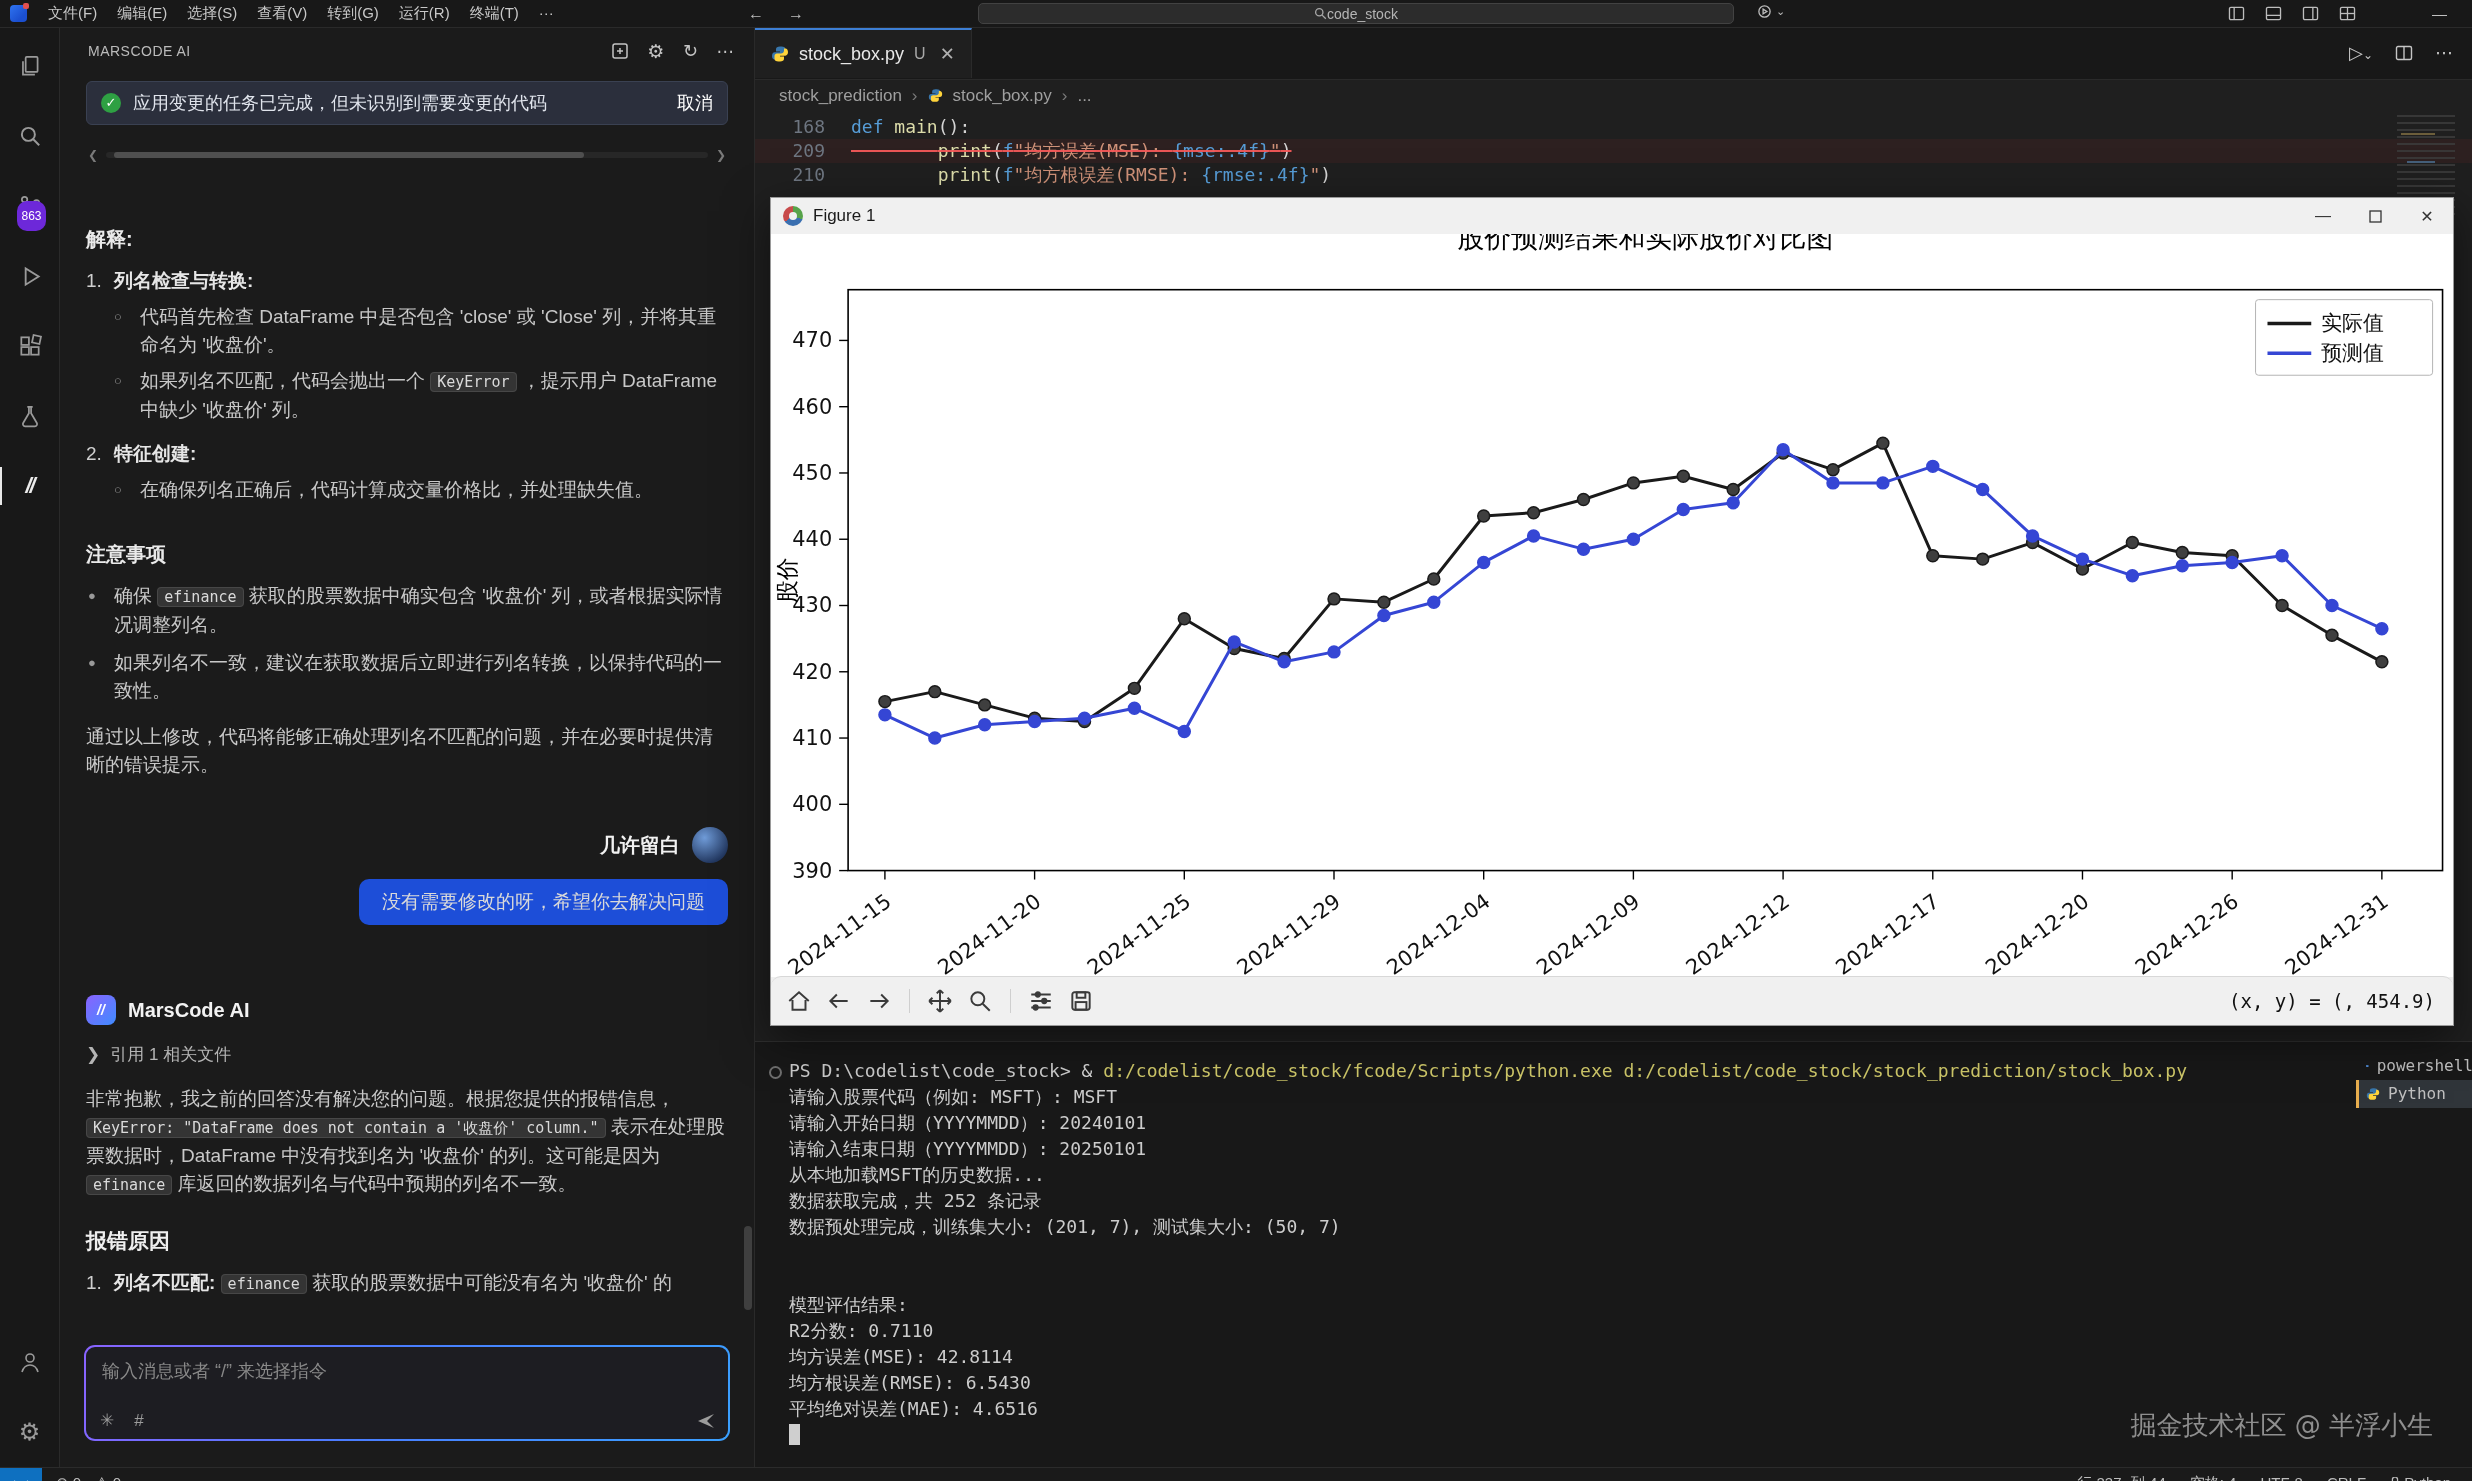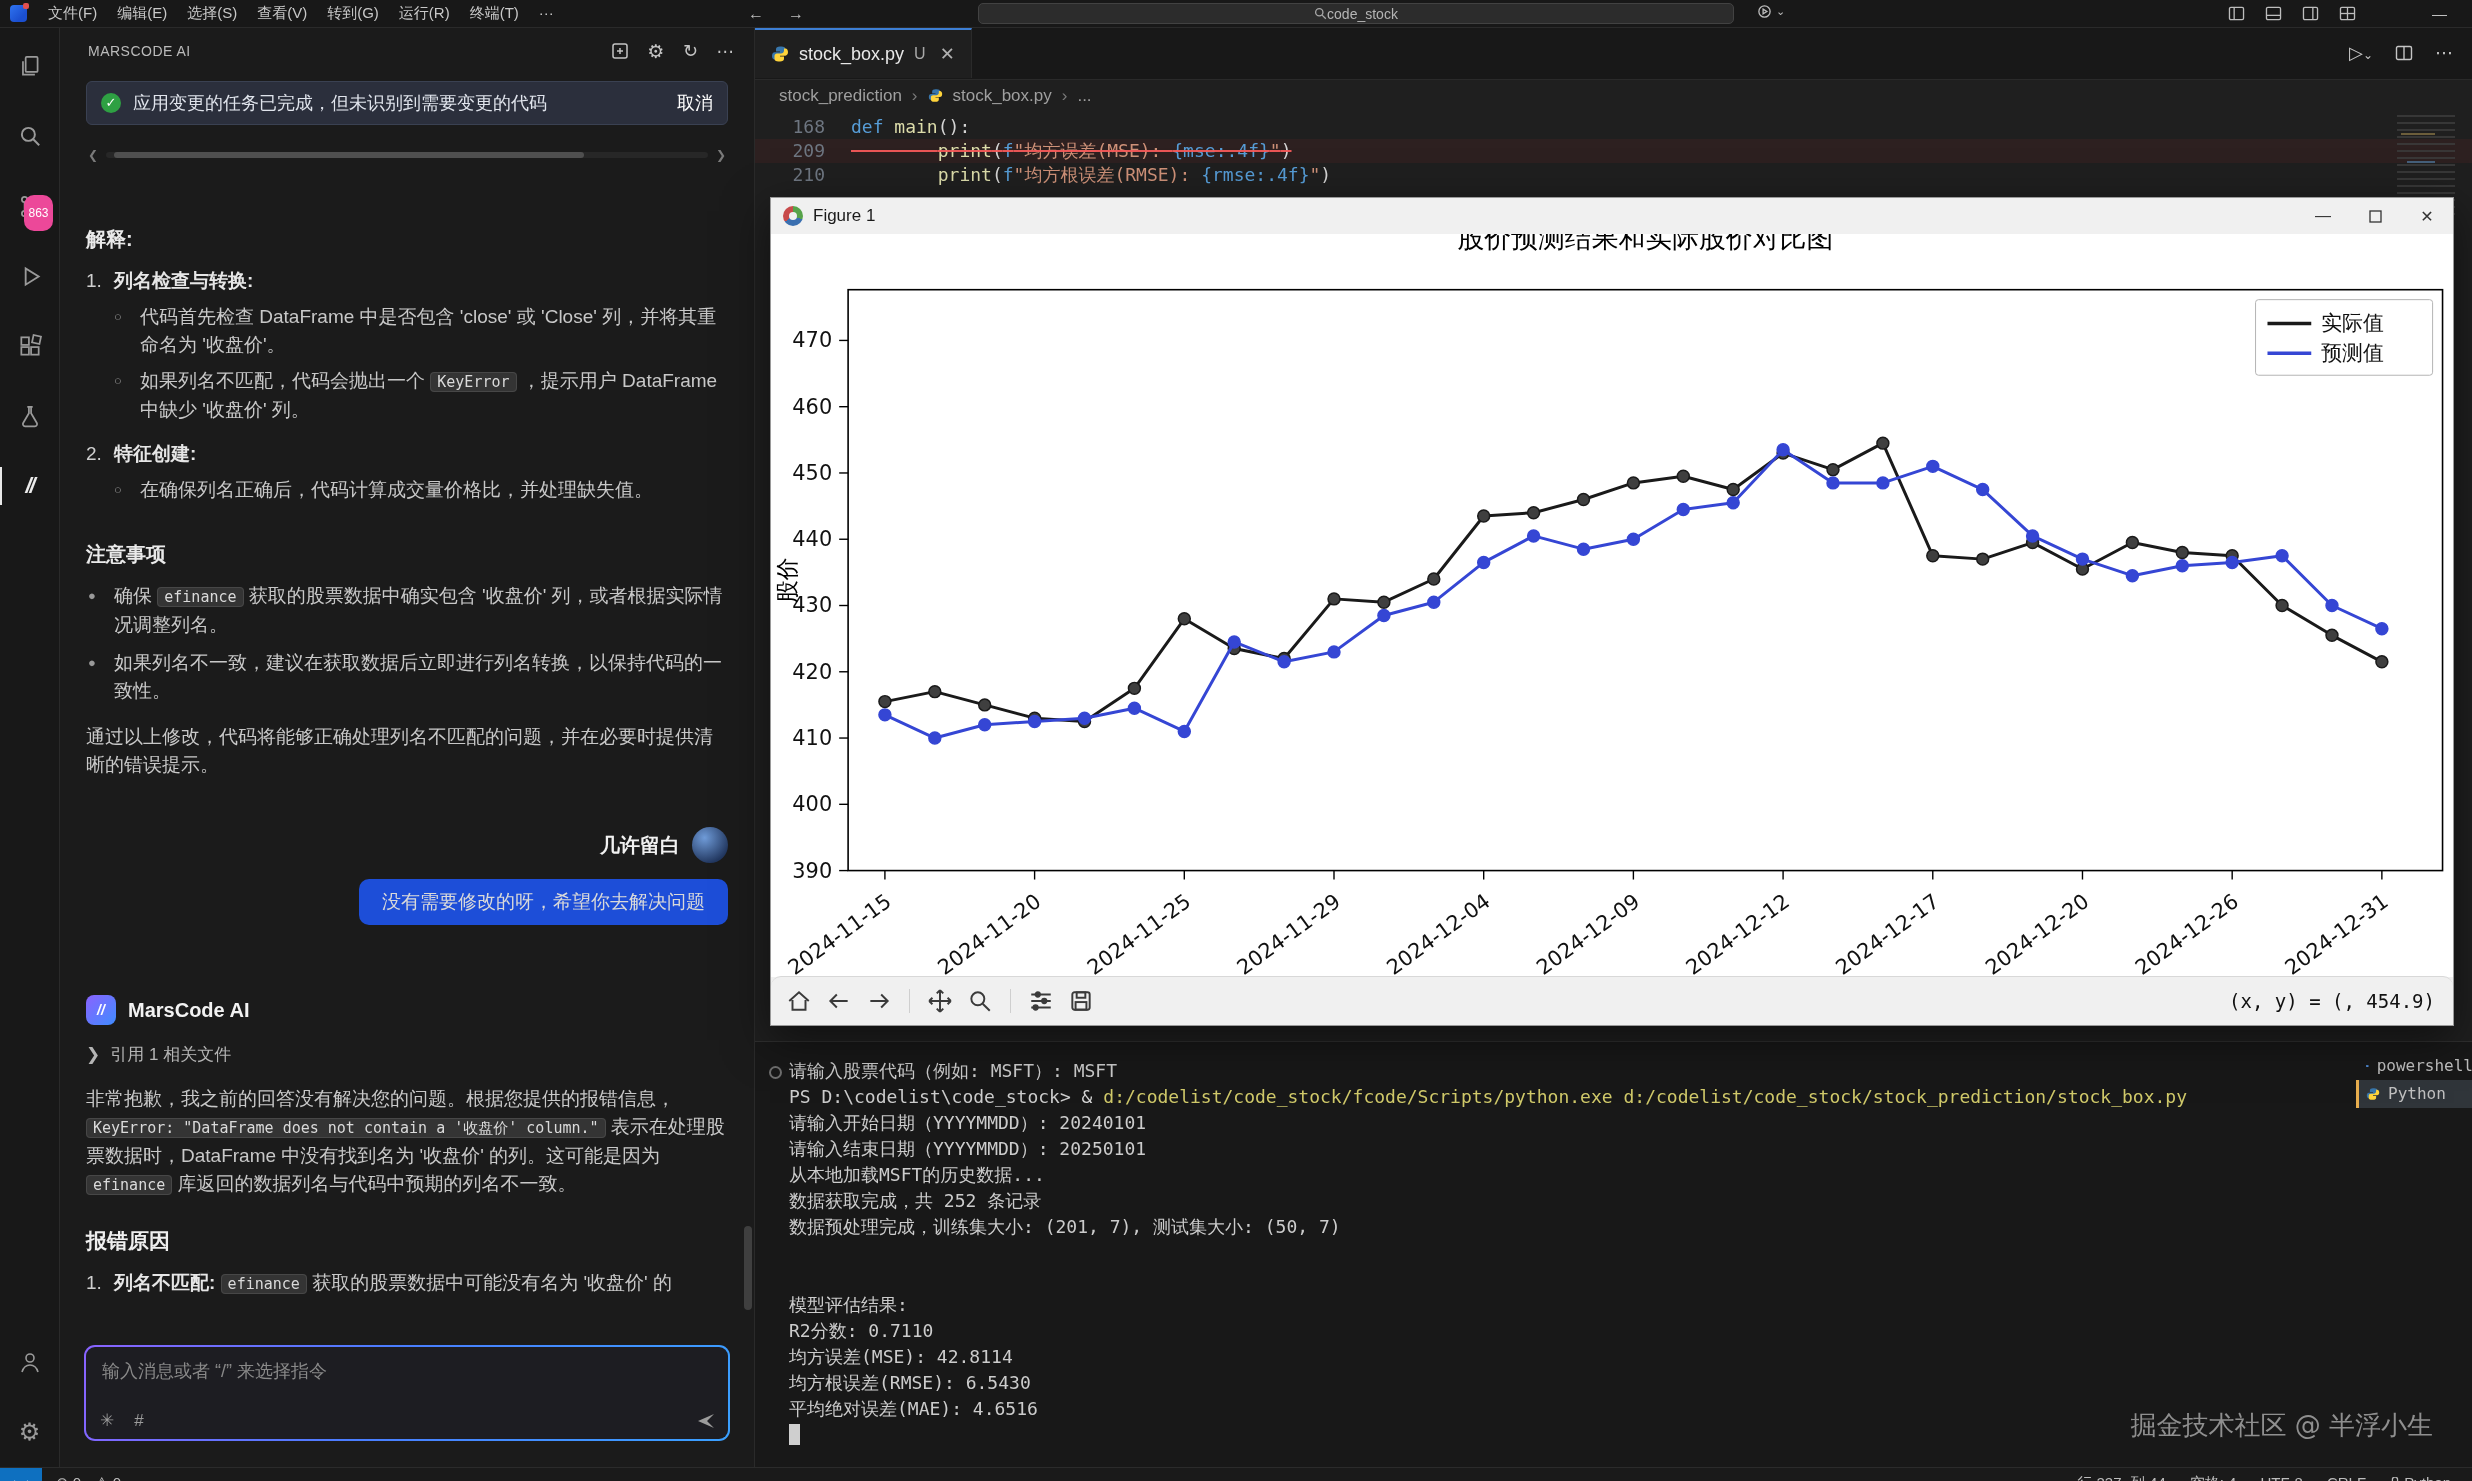--- a/index.html
+++ b/index.html
@@ -21,21 +21,21 @@
   .search-extra{position:absolute;left:1757px;top:4px;display:flex;align-items:center;gap:4px;color:#bdbdbd;font-size:11px;}
   .layout-icons{position:absolute;right:117px;top:0;height:27px;display:flex;align-items:center;gap:20px;}
   .win-min{position:absolute;right:26px;top:0;height:27px;display:flex;align-items:center;color:#c0c0c0;font-size:15px;}
 
   
   .activitybar{position:absolute;left:0;top:27px;width:60px;height:1440px;background:#181818;
                border-right:1px solid #2a2a2a;display:flex;flex-direction:column;align-items:center;padding-top:4px;box-sizing:border-box;z-index:4;}
   .ab-item{width:60px;height:70px;display:flex;align-items:center;justify-content:center;color:#9a9a9a;position:relative;}
   .ab-item.active{color:#ececec;}
   .ab-item.active::before{content:'';position:absolute;left:0;top:16px;bottom:16px;width:2px;background:#e8e8e8;}
-  .ab-badge{position:absolute;right:7px;bottom:10px;min-width:26px;height:36px;border-radius:10px;background:#ec4899;
+  .ab-badge{position:absolute;right:14px;bottom:10px;min-width:26px;height:30px;border-radius:10px;background:#6d28d9;
             color:#fff;font-size:12px;display:flex;align-items:center;justify-content:center;padding:0 4px;box-sizing:border-box;}
   .ab-spacer{flex:1;}
   .marscode-glyph{font-weight:bold;font-style:italic;font-size:22px;letter-spacing:-2px;}
   .gear-glyph{font-size:24px;}
 
   
   .sidebar{position:absolute;left:60px;top:27px;width:695px;height:1440px;background:#1b1b1b;
            border-right:1px solid #2a2a2a;box-sizing:border-box;z-index:4;}
   .sb-header{height:48px;display:flex;align-items:center;padding:0 20px 0 28px;font-size:14px;letter-spacing:0.5px;color:#bbbbbb;}
   .sb-title{flex:1;}
@@ -407,22 +407,22 @@
     </div>
     <div class="minimap">
         <span class="mm-a"></span>
         <span class="mm-b"></span>
       </div>
   </main>
 
   <section class="terminal">
     <div class="cmd-dot"></div>
     <div class="term-out">
+        <div class="tline"><span class="t-plain">PS D:\codelist\code_stock&gt; </span><span class="t-op">&amp; </span><span class="t-path">d:/codelist/code_stock/fcode/Scripts/python.exe</span><span class="t-path"> d:/codelist/code_stock/stock_prediction/stock_box.py</span></div>
         <div class="tline"><span class="t-plain">请输入股票代码（例如: MSFT）: MSFT</span></div>
-        <div class="tline"><span class="t-plain">PS D:\codelist\code_stock&gt; </span><span class="t-op">&amp; </span><span class="t-path">d:/codelist/code_stock/fcode/Scripts/python.exe</span><span class="t-path"> d:/codelist/code_stock/stock_prediction/stock_box.py</span></div>
         <div class="tline"><span class="t-plain">请输入开始日期（YYYYMMDD）: 20240101</span></div>
         <div class="tline"><span class="t-plain">请输入结束日期（YYYYMMDD）: 20250101</span></div>
         <div class="tline"><span class="t-plain">从本地加载MSFT的历史数据...</span></div>
         <div class="tline"><span class="t-plain">数据获取完成，共 252 条记录</span></div>
         <div class="tline"><span class="t-plain">数据预处理完成，训练集大小: (201, 7), 测试集大小: (50, 7)</span></div>
         <div class="tline"></div>
         <div class="tline"></div>
         <div class="tline"><span class="t-plain">模型评估结果:</span></div>
         <div class="tline"><span class="t-plain">R2分数: 0.7110</span></div>
         <div class="tline"><span class="t-plain">均方误差(MSE): 42.8114</span></div>

